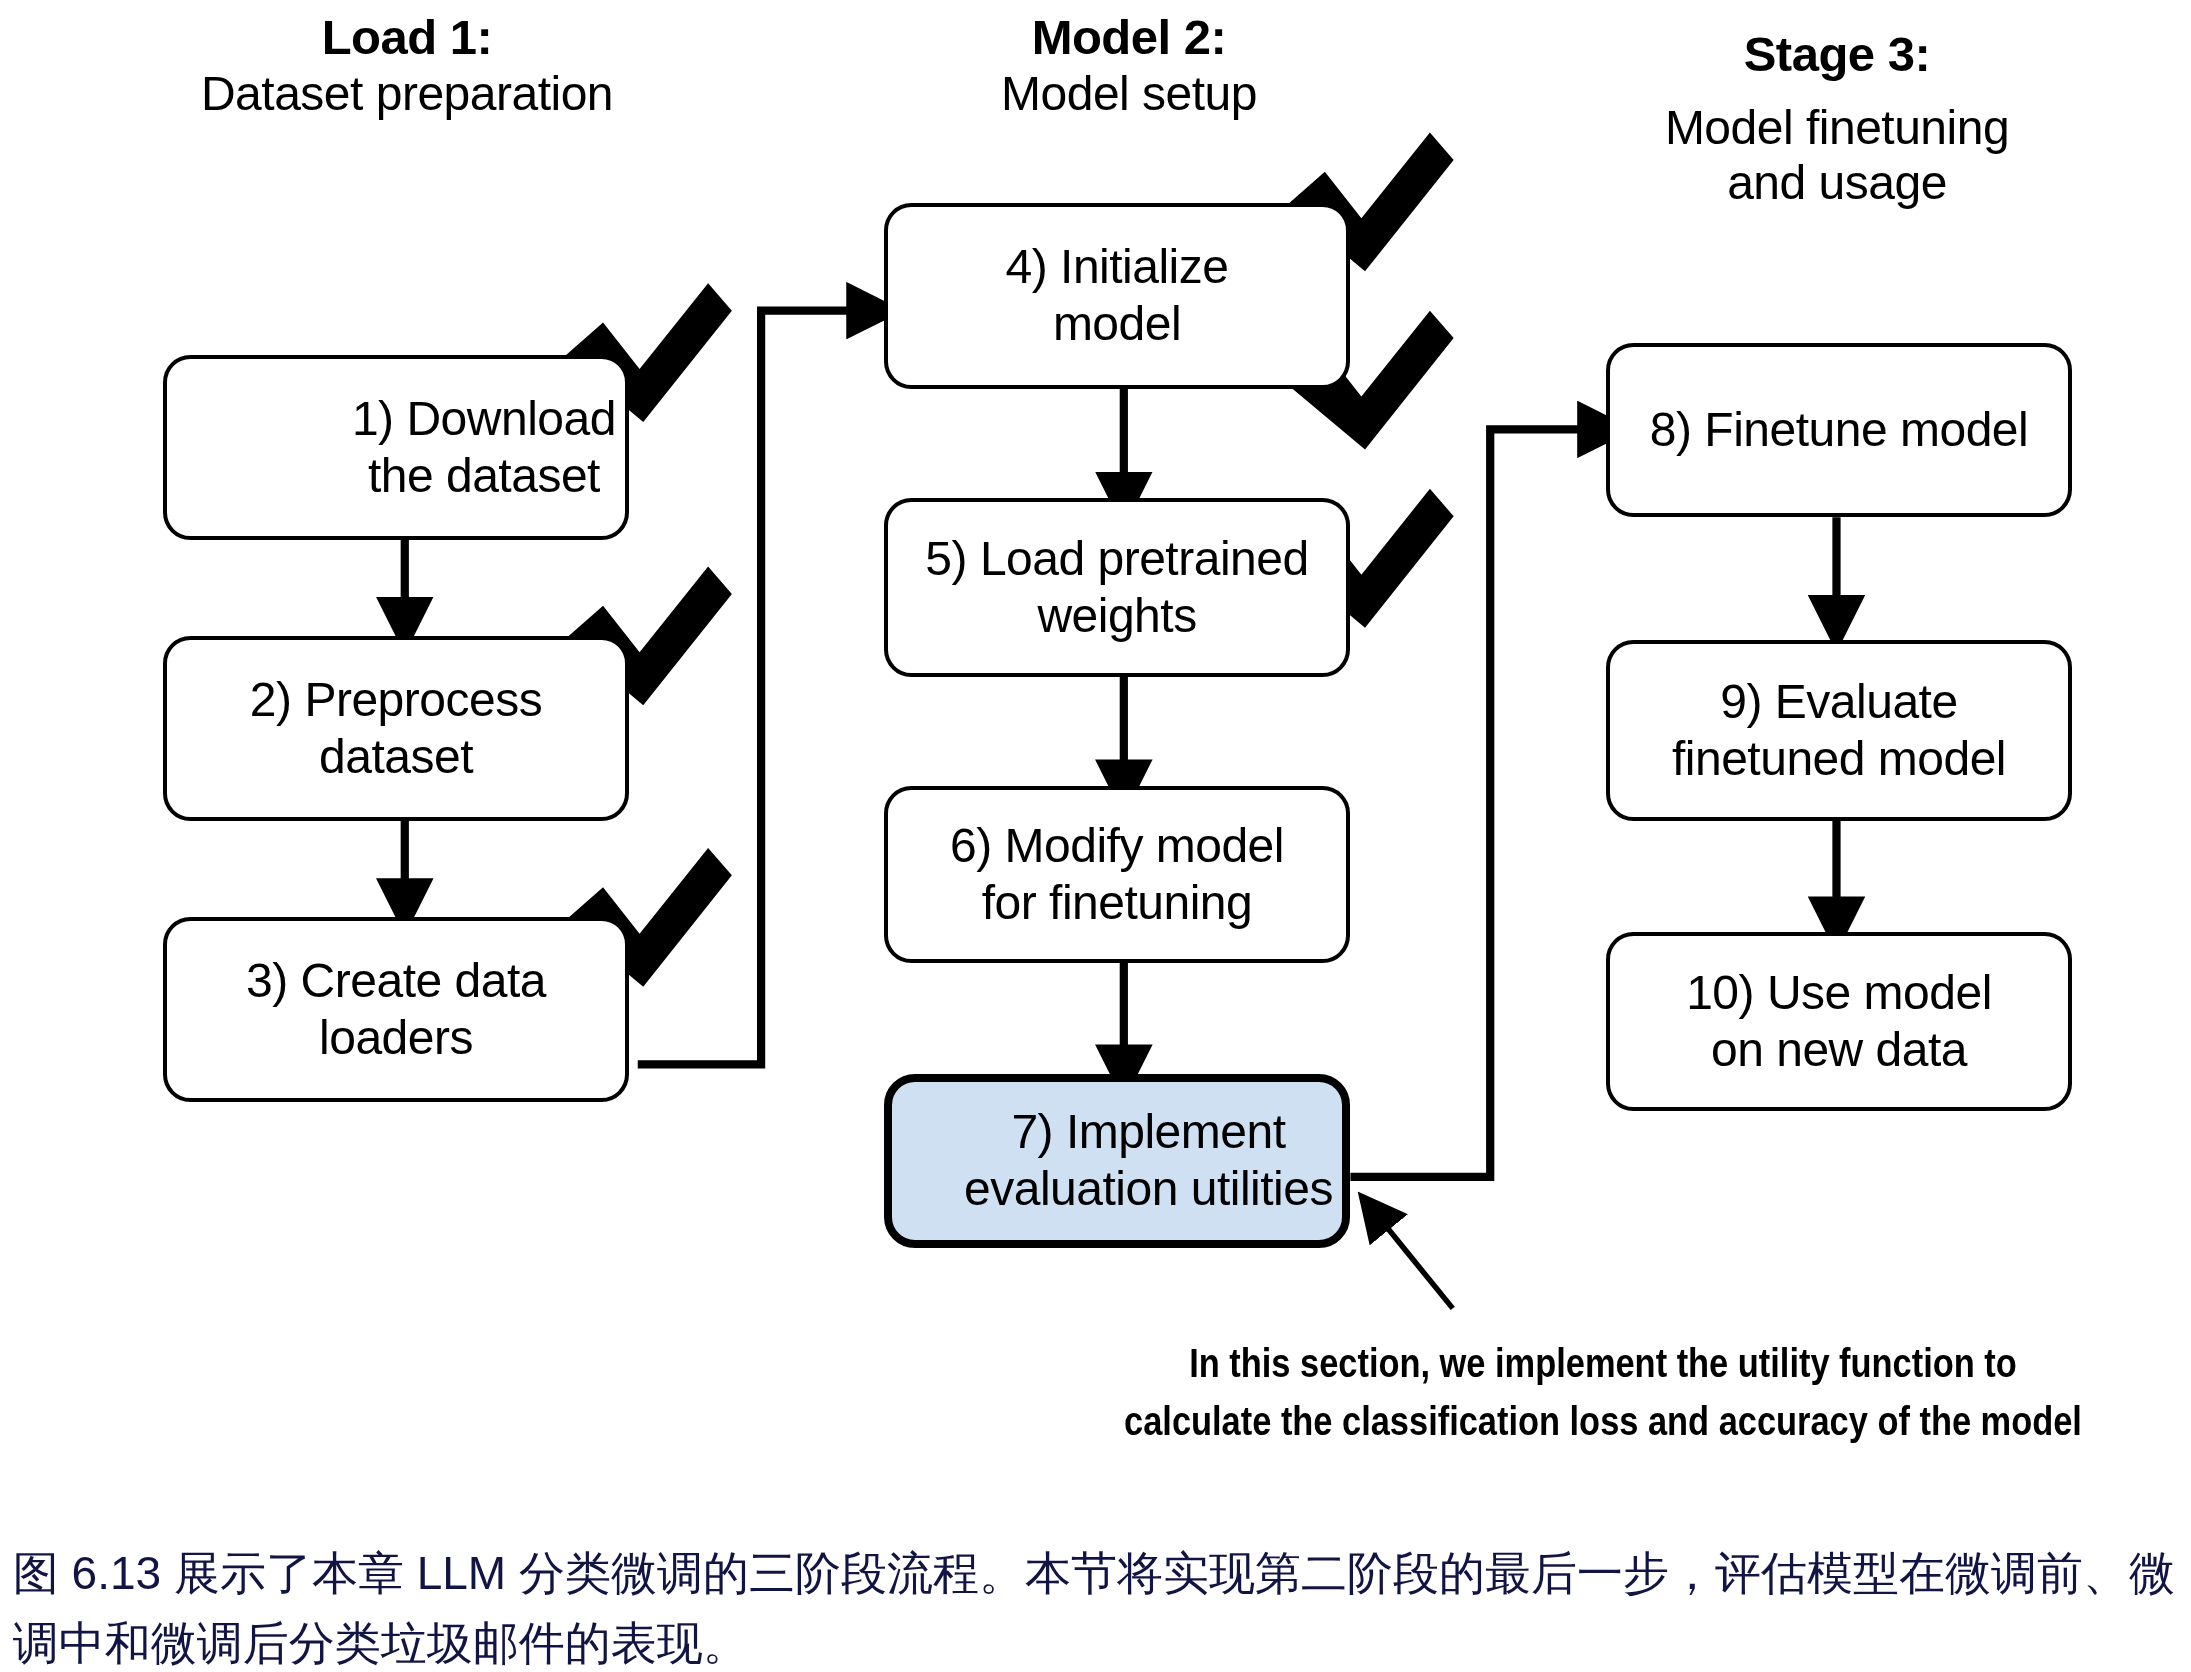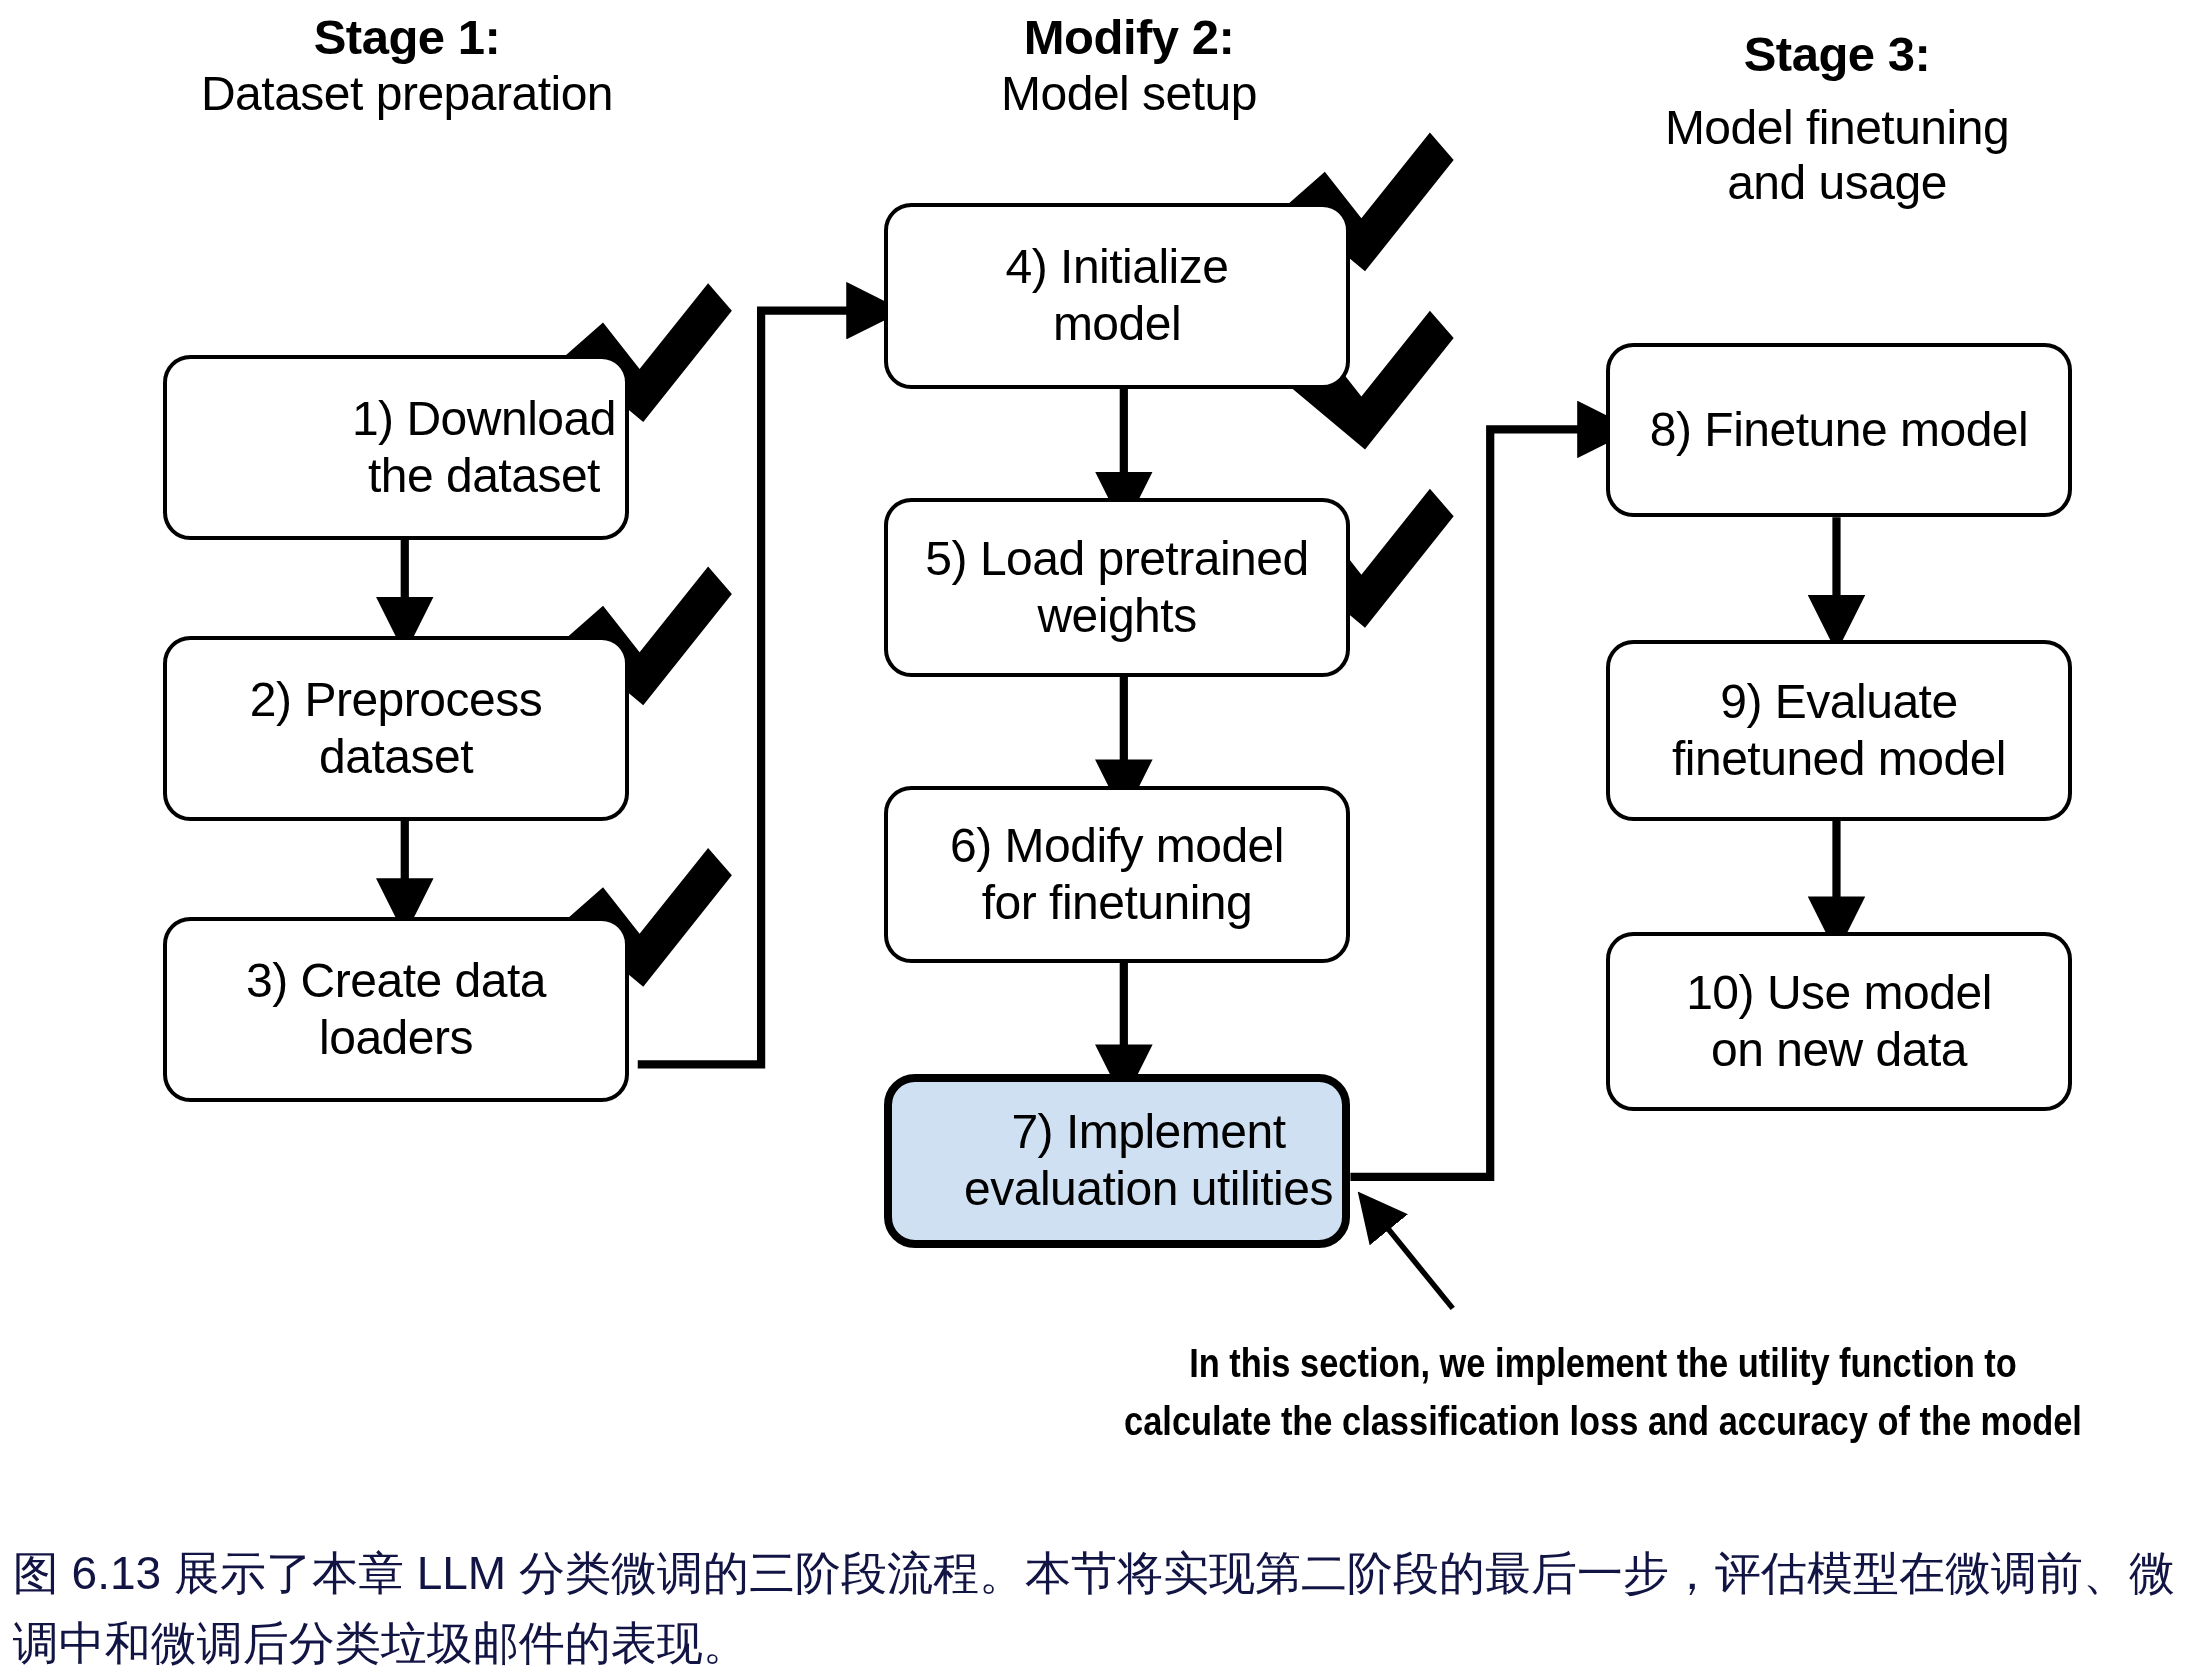--- a/index.html
+++ b/index.html
@@ -107,26 +107,26 @@
     </g>
     <g fill="#000">
       <path d="M 1408 420 L 1450 383 L 1490 434 L 1565 340 L 1591 370 L 1494 492 z"></path>
     </g>
     <g fill="#000">
       <path d="M 1408 615 L 1450 578 L 1490 629 L 1565 535 L 1591 565 L 1494 687 z"></path>
     </g>
   </svg>
 
   <div class="stage-header" style="left:55px;top:9.1px;width:704px;">
-    <span class="t1">Stage 1:</span>
+    <span class="t1">Load 1:</span>
     <span class="t2">Dataset preparation</span>
   </div>
 
   <div class="stage-header" style="left:777px;top:9.1px;width:704px;">
-    <span class="t1">Modify 2:</span>
+    <span class="t1">Model 2:</span>
     <span class="t2">Model setup</span>
   </div>
 
   <div class="stage-header" style="left:1499px;top:9.1px;width:676px;white-space:pre-line;">
     <span class="t1">Stage 3:</span>
     <span class="t2">Model finetuning
 and usage</span>
   </div>
 
   <div class="node" style="left:163px;top:355px;width:466px;height:185px;justify-content:flex-end;">

